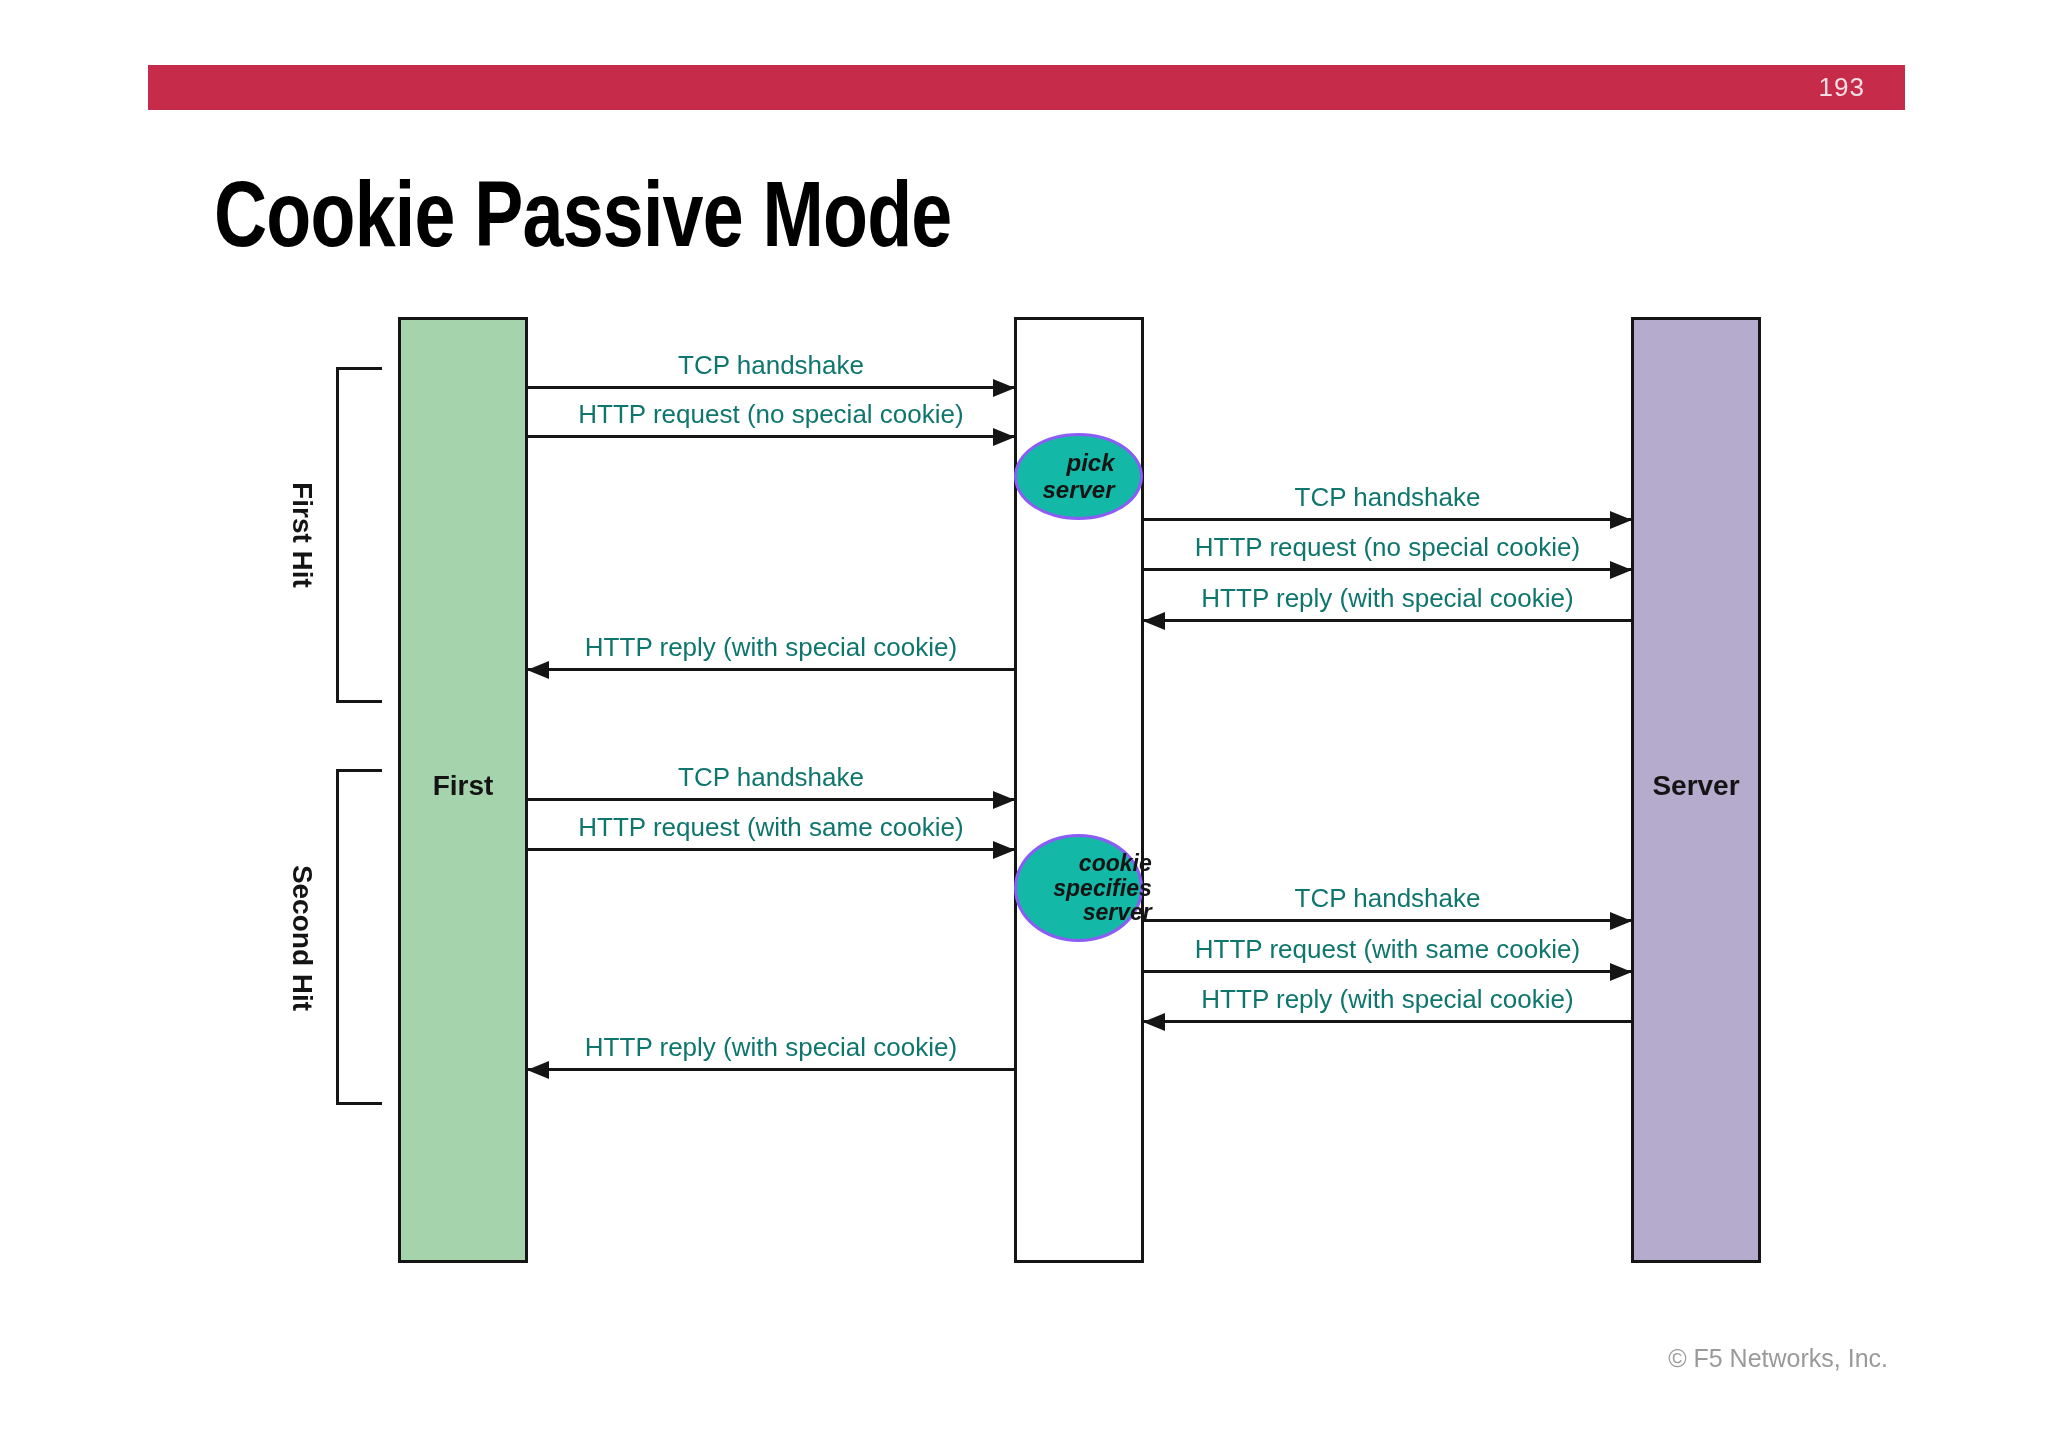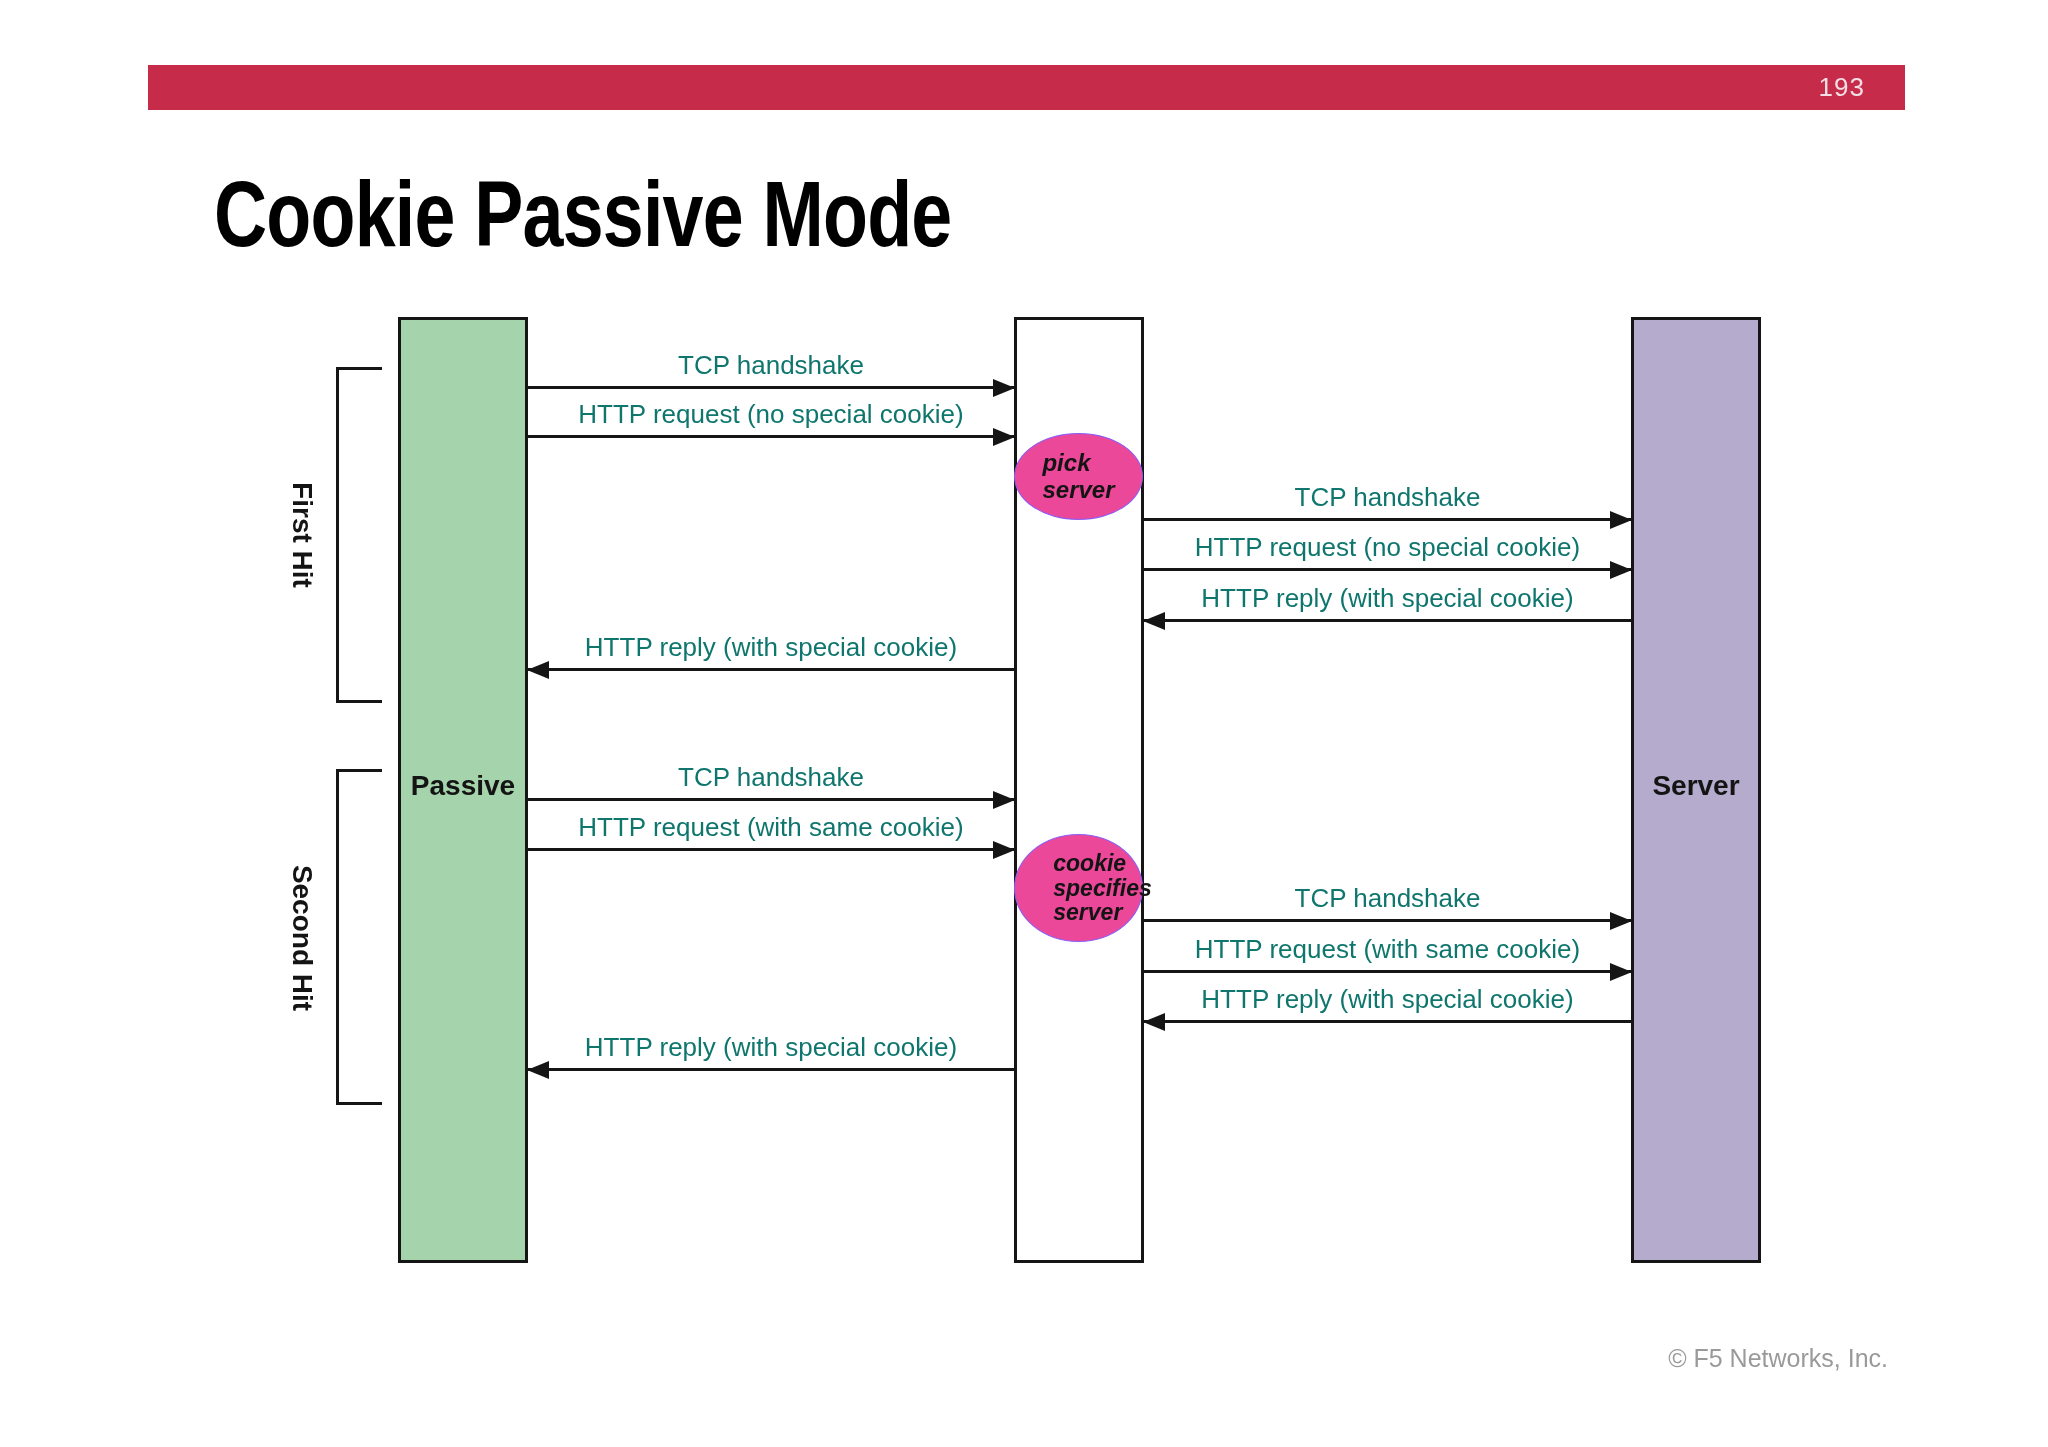--- a/index.html
+++ b/index.html
@@ -49,22 +49,22 @@
     width:0;height:0;border-top:9px solid transparent;border-bottom:9px solid transparent;border-right:22px solid #151515;
   }
   .msg-label{
     position:absolute;height:34px;line-height:34px;text-align:center;
     font-weight:normal;font-size:26px;color:#0f766e;white-space:nowrap;
   }
   .msg-label.span-left{background:none;left:528px;width:486px;height:34px;}
   .msg-label.span-right{background:none;left:1144px;width:487px;height:34px;}
   
   .bubble{
-    position:absolute;background:#ec4899;border:1px solid #8b5cf6;border-radius:50%;box-sizing:border-box;
-    display:flex;align-items:center;justify-content:center;text-align:left;
+    position:absolute;background:#14b8a6;border:3px solid #8b5cf6;border-radius:50%;box-sizing:border-box;
+    display:flex;align-items:center;justify-content:center;text-align:right;
     font-style:italic;font-weight:bold;white-space:pre-line;color:#141414;
   }
   .bubble-pick{left:1014px;top:433px;width:129px;height:87px;font-size:24px;line-height:1.12;}
   .bubble-cookie{left:1014px;top:834px;width:129px;height:108px;font-size:23px;line-height:1.08;padding-left:48px;}
   
   .footer{position:absolute;left:1588px;top:1344px;width:300px;text-align:right;font-size:25px;color:#9a9a9a;}
 </style>
 </head>
 <body>
 
@@ -75,21 +75,21 @@
   </div>
 
   <h1 class="title">Cookie Passive Mode</h1>
 
   <div>
 
     <div class="col col-client"></div>
     <div class="col col-middle"></div>
     <div class="col col-server"></div>
 
-    <div class="actor-label actor-client">Passive</div>
+    <div class="actor-label actor-client">First</div>
     <div class="actor-label actor-server">Server</div>
 
     <div class="bracket bracket-first"></div>
     <div class="bracket bracket-second"></div>
     <div class="hit-label hit-first">First Hit</div>
     <div class="hit-label hit-second">Second Hit</div>
 
     <div class="msg-label span-left" style="top:348px">TCP handshake</div>
     <div class="arrow span-left dir-right" style="top:386px"></div>
 

